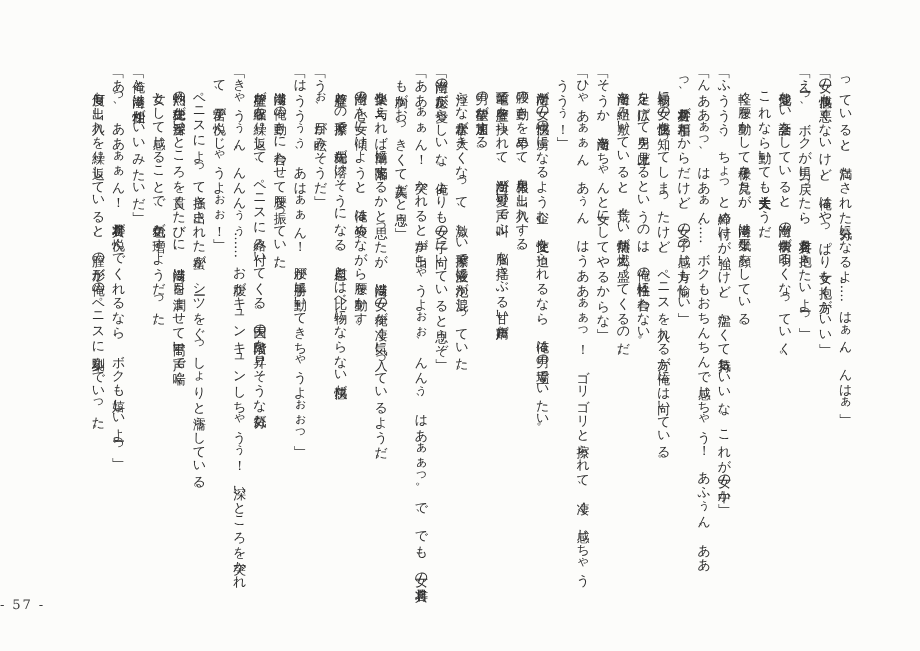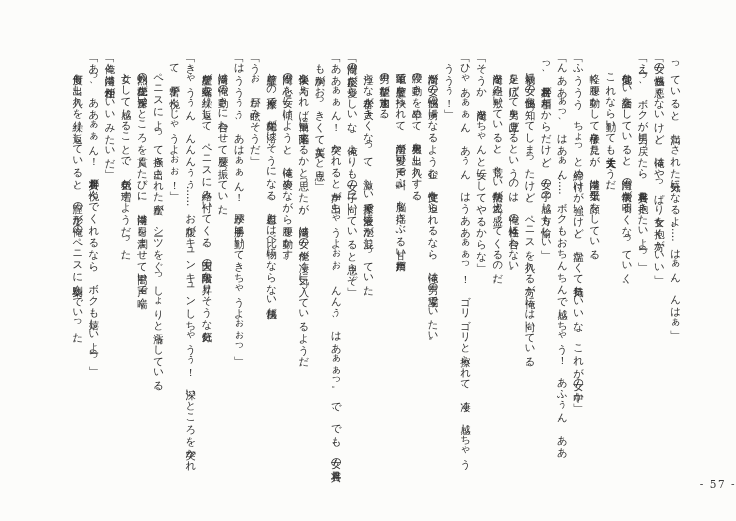--- a/index.html
+++ b/index.html
@@ -37,21 +37,21 @@
     padding: 0;
   }
   .para.indent {
     text-indent: 1em;
   }
   .page-number {
     position: absolute;
     left: 0;
     right: 0;
     top: 478px;
-    text-align: right;
+    text-align: left;
     font-size: 10.5px;
     letter-spacing: 1.5px;
     color: #3a3a3a;
   }
 </style>
 </head>
 <body>
 
 <div class="page" style="background: rgb(252, 252, 250);">
   <div class="text-block" id="text-block" style="color: rgb(46, 46, 46);">

